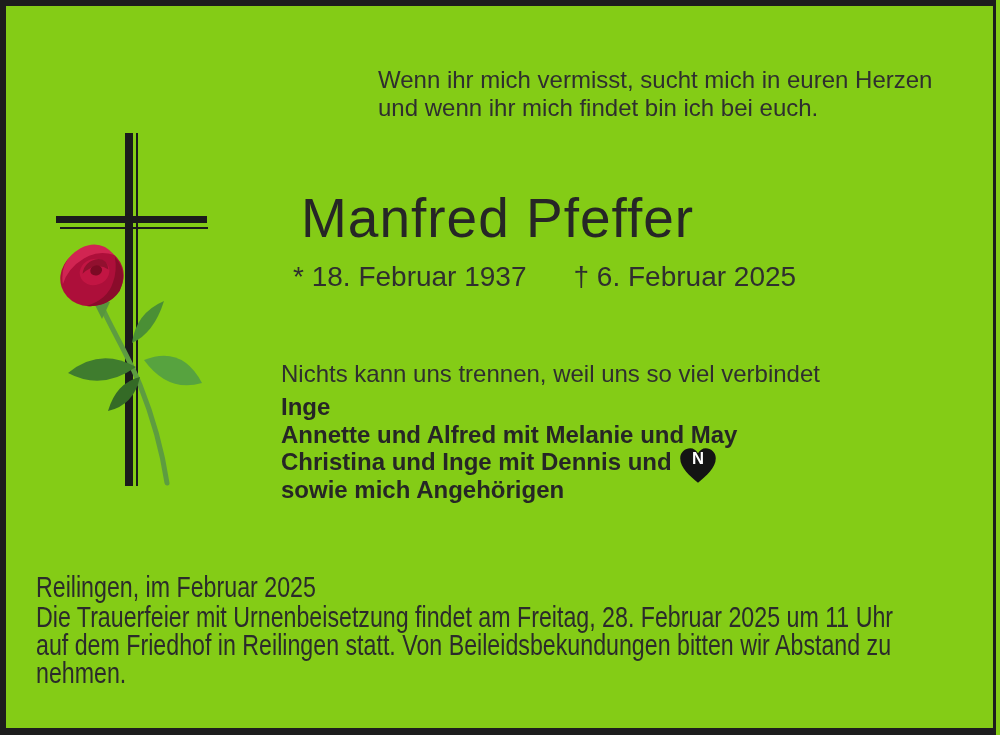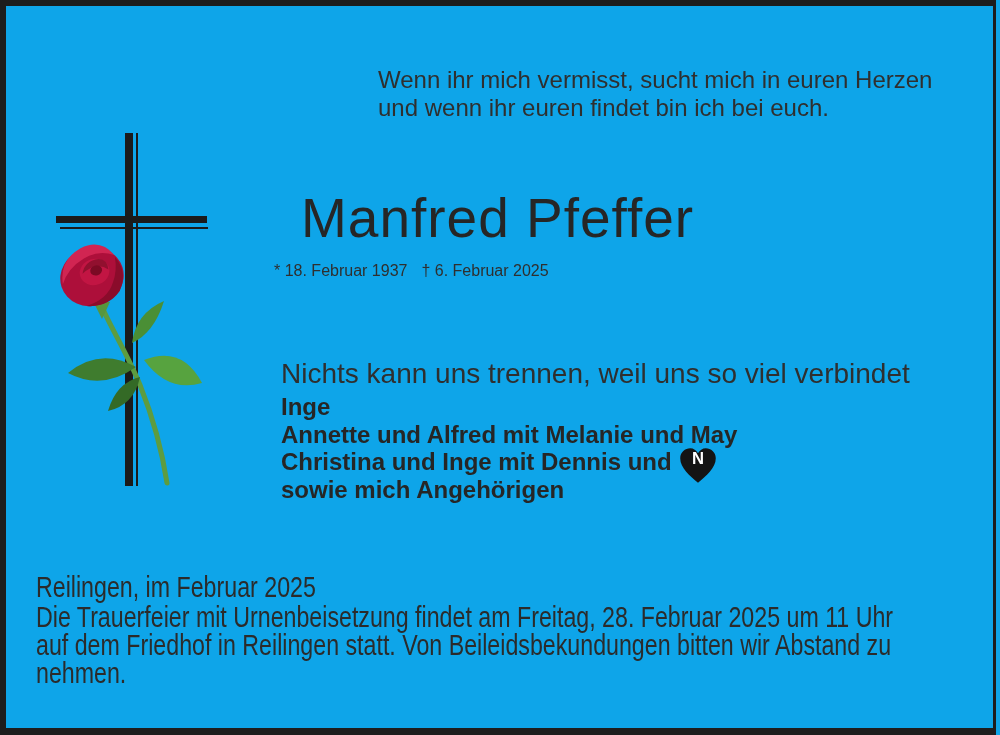--- a/index.html
+++ b/index.html
@@ -1,19 +1,19 @@
 <!DOCTYPE html>
 <html lang="de"><head>
 <meta charset="utf-8">
 <style>
   html,body{margin:0;padding:0;background:#ffffff;}
   .page{
     position:relative;
     width:1000px;height:735px;
-    background:#0ea5e9;
+    background:#84cc16;
     overflow:hidden;
     font-family:"Liberation Sans",sans-serif;
     color:#2f2f2f;
     text-decoration:underline;
   }
   
   .frame{
     position:absolute;left:0;top:0;
     width:996px;height:735px;
     box-sizing:border-box;
@@ -29,27 +29,27 @@
   .artwork{
     position:absolute;left:40px;top:115px;
     width:180px;height:385px;
   }
   .name{
     position:absolute;left:299px;top:189px;
     margin:2px;font-size:55px;line-height:1;font-weight:400;
     letter-spacing:1px;color:#262626;white-space:nowrap;
   }
   .dates{
-    position:absolute;left:274px;top:263px;
-    display:flex;gap:14px;
-    font-size:16px;line-height:1;color:#2f2f2f;white-space:nowrap;
+    position:absolute;left:293px;top:263px;
+    display:flex;gap:47px;
+    font-size:28px;line-height:1;color:#2f2f2f;white-space:nowrap;
   }
   .lead{
     position:absolute;left:281px;top:360px;
-    font-size:28px;line-height:28px;color:#2f2f2f;white-space:nowrap;
+    font-size:24px;line-height:28px;color:#2f2f2f;white-space:nowrap;
   }
   .family{
     position:absolute;left:281px;top:393px;
     font-size:24px;line-height:27.5px;font-weight:bold;
     color:#262626;white-space:nowrap;
   }
   .heartN{
     position:absolute;left:397px;top:51px;
     width:40px;height:42px;
   }
@@ -67,21 +67,21 @@
 </style>
 </head>
 <body>
 
 <div class="page">
 
   <div class="frame"></div>
 
   <div class="quote">
     <div>Wenn ihr mich vermisst, sucht mich in euren Herzen</div>
-    <div>und wenn ihr euren findet bin ich bei euch.</div>
+    <div>und wenn ihr mich findet bin ich bei euch.</div>
   </div>
 
   <svg class="artwork" viewBox="0 0 180 385" aria-hidden="true">
     <g>
       <rect x="85" y="18" width="8" height="353" fill="#1b1b1b"></rect>
       <rect x="96" y="18" width="2" height="353" fill="#1b1b1b"></rect>
       <rect x="16" y="101" width="151" height="7" fill="#1b1b1b"></rect>
       <rect x="20" y="112" width="148" height="2" fill="#1b1b1b"></rect>
     </g>
     <g>

